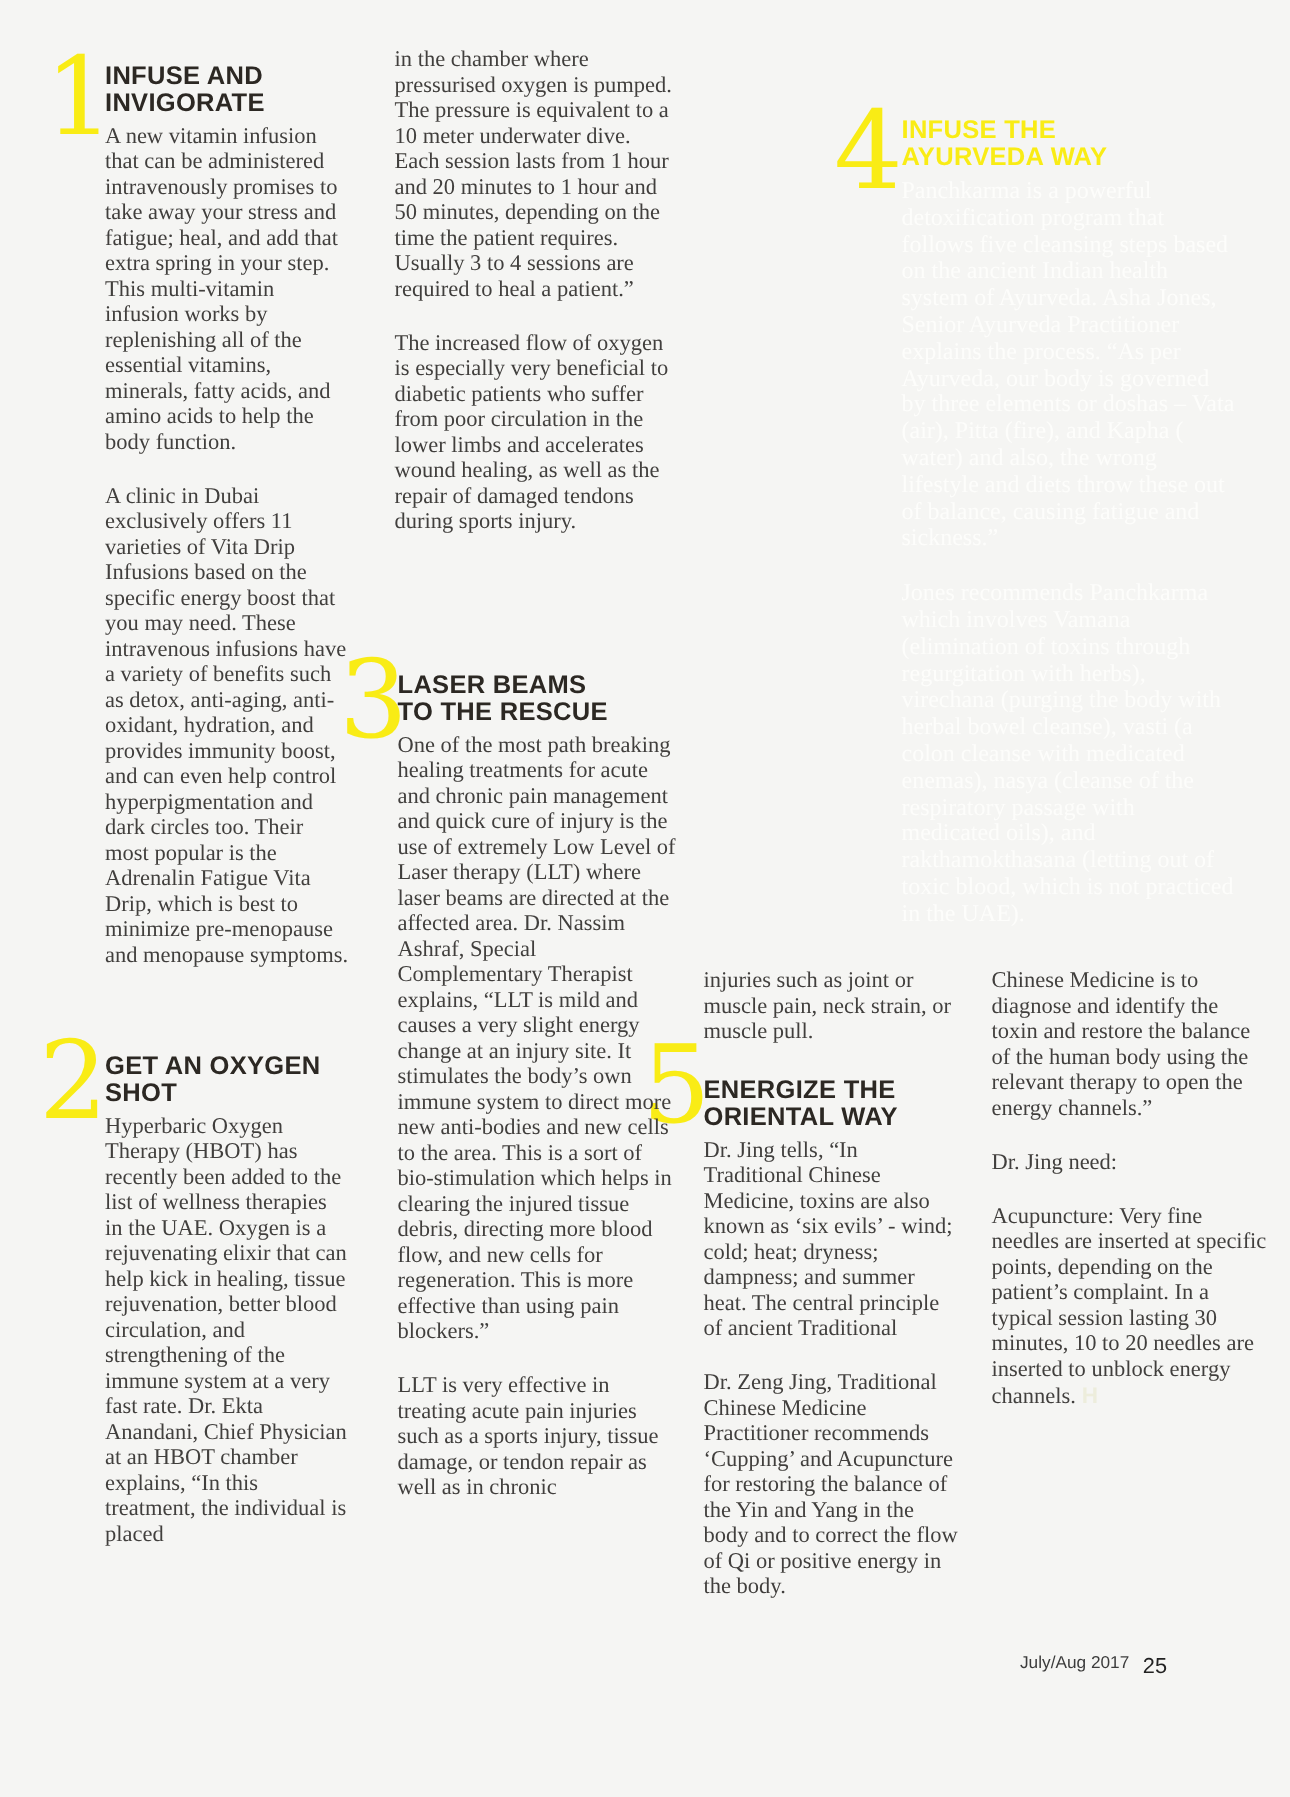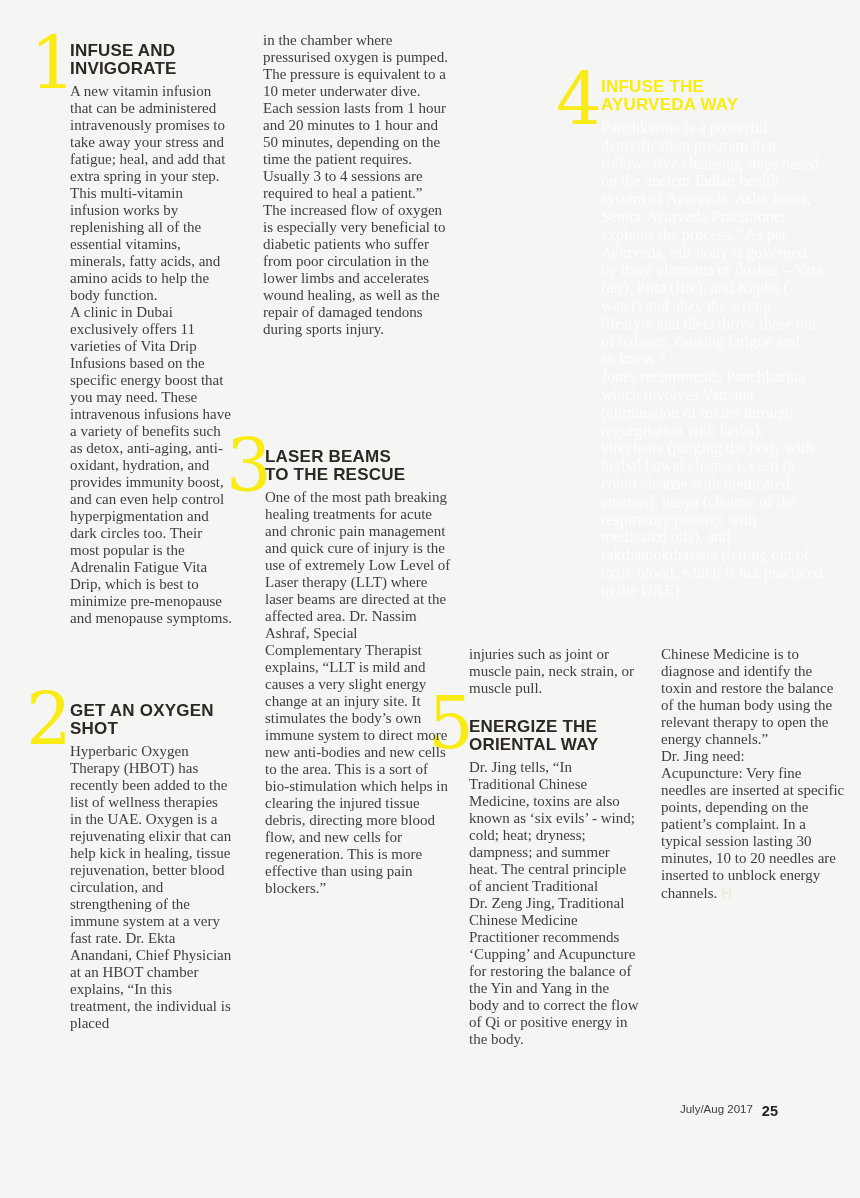--- a/index.html
+++ b/index.html
@@ -14,40 +14,40 @@
     font-size:72px;line-height:1;font-weight:400;
     color:#f9ec15;
   }
   .sec{position:absolute;}
   .sec-title{
     font-family:"Liberation Sans",sans-serif;
     font-weight:700;font-size:17px;line-height:18px;
     color:#2c2823;margin:0 0 5px 0;letter-spacing:.2px;
   }
   .body{font-size:15px;line-height:17px;color:#413f3d;margin:0;}
-  .body + .body{}
+  .body + .body{margin-top:19px;}
   .body.tight{margin-top:0;}
 
   
   .sec.detox .sec-title{color:#f9ec15;}
   .sec.detox .body{color:#fdfdfb;font-size:16px;line-height:17.8px;}
 
   .col{position:absolute;}
 
   .endmark{
     font-family:"Liberation Sans",sans-serif;font-weight:700;
     font-size:15px;color:#ededdc;padding-left:4px;
   }
   .footer{
     position:absolute;top:1103px;right:82px;
     display:flex;align-items:flex-start;gap:9px;
     font-family:"Liberation Sans",sans-serif;
   }
   .footer .issue{font-size:11.5px;color:#3c3c3c;}
-  .footer .pagenum{font-size:14.5px;font-weight:700;color:#222;}
+  .footer .pagenum{font-size:14.5px;font-weight:400;color:#222;}
 </style>
 </head>
 <body>
 
 <div class="page">
 
   <div class="num" style="left:30px;top:28px;">1</div>
   <div class="num" style="left:26px;top:684px;">2</div>
   <div class="num" style="left:226px;top:430px;">3</div>
   <div class="num" style="left:556px;top:64px;">4</div>
@@ -65,20 +65,21 @@
   </div>
 
   <div class="col" style="left:263px;top:32px;width:190px;">
     <p class="body">in the chamber where pressurised oxygen is pumped. The pressure is equivalent to a 10 meter underwater dive. Each session lasts from 1 hour and 20 minutes to 1 hour and 50 minutes, depending on the time the patient requires. Usually 3 to 4 sessions are required to heal a patient.”</p>
     <p class="body">The increased flow of oxygen is especially very beneficial to diabetic patients who suffer from poor circulation in the lower limbs and accelerates wound healing, as well as the repair of damaged tendons during sports injury.</p>
   </div>
 
   <div class="sec" style="left:265px;top:448px;width:190px;">
     <h2 class="sec-title" style="width:150px;">LASER BEAMS TO THE RESCUE</h2>
     <p class="body">One of the most path breaking healing treatments for acute and chronic pain management and quick cure of injury is the use of extremely Low Level of Laser therapy (LLT) where laser beams are directed at the affected area. Dr. Nassim Ashraf, Special Complementary Therapist explains, “LLT is mild and causes a very slight energy change at an injury site. It stimulates the body’s own immune system to direct more new anti-bodies and new cells to the area. This is a sort of bio-stimulation which helps in clearing the injured tissue debris, directing more blood flow, and new cells for regeneration.  This is more effective than using pain blockers.”</p>
+    <p class="body">LLT is very effective in treating acute pain injuries such as a sports injury, tissue damage, or tendon repair as well as in chronic</p>
   </div>
 
   <div class="sec detox" style="left:601px;top:78px;width:224px;">
     <h2 class="sec-title" style="width:170px;">INFUSE THE AYURVEDA WAY</h2>
     <p class="body">Panchkarma is a powerful detoxification program that follows five cleansing steps based on the ancient Indian health system of Ayurveda.  Asha Jones, Senior Ayurveda Practitioner explains the process. “As per Ayurveda, our body is governed by three elements or doshas – Vata (air), Pitta  (fire), and Kapha ( water) and also, the wrong lifestyle and diets throw these out of balance, causing fatigue and sickness.”</p>
     <p class="body">Jones recommends Panchkarma which involves Vamana (elimination of toxins through regurgitation with herbs), virechana (purging the body with herbal bowel cleanse), vasti (a colon cleanse with medicated enemas), nasya (cleanse of the respiratory passage with medicated oils), and rakthamokthasana (letting out of toxic blood, which is not practiced in the UAE).</p>
   </div>
 
   <div class="col" style="left:469px;top:646px;width:168px;">
     <p class="body">injuries such as joint or muscle pain, neck strain, or muscle pull.</p>

